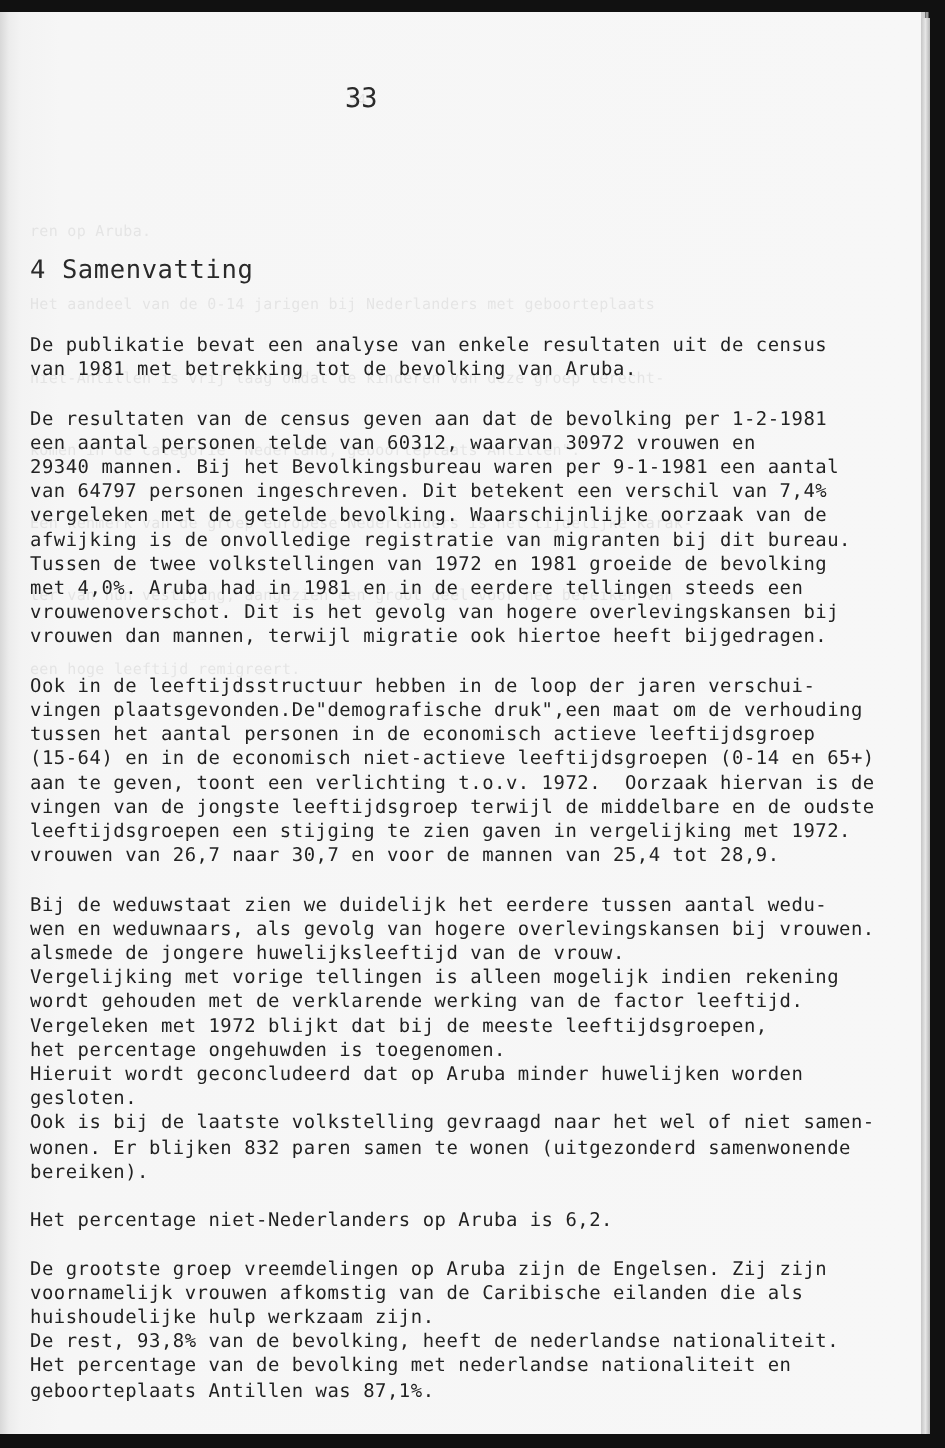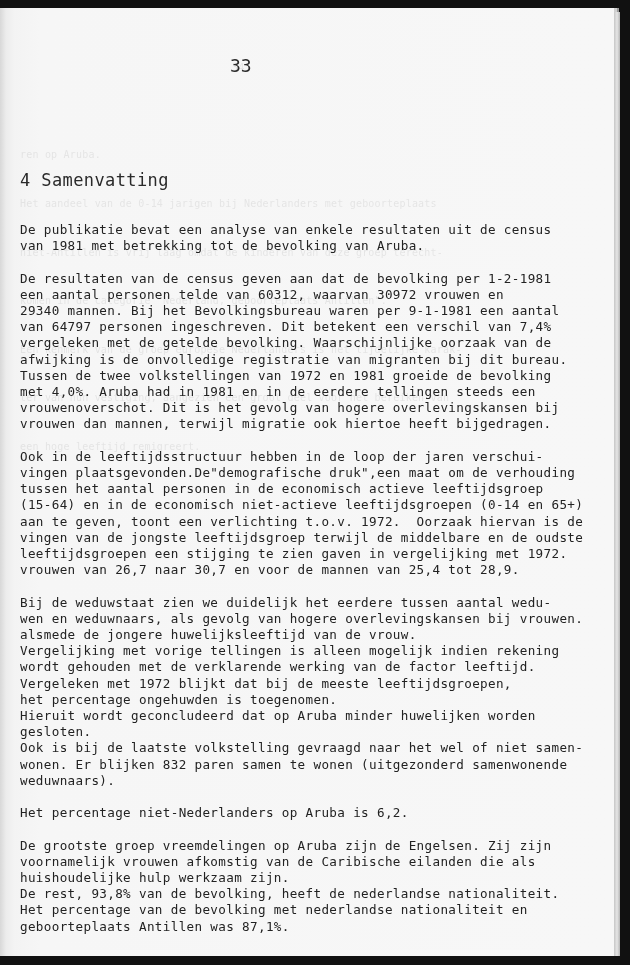--- a/index.html
+++ b/index.html
@@ -95,21 +95,21 @@
       <span class="line">wen en weduwnaars, als gevolg van hogere overlevingskansen bij vrouwen.</span>
       <span class="line">alsmede de jongere huwelijksleeftijd van de vrouw.</span>
       <span class="line">Vergelijking met vorige tellingen is alleen mogelijk indien rekening</span>
       <span class="line">wordt gehouden met de verklarende werking van de factor leeftijd.</span>
       <span class="line">Vergeleken met 1972 blijkt dat bij de meeste leeftijdsgroepen,</span>
       <span class="line">het percentage ongehuwden is toegenomen.</span>
       <span class="line">Hieruit wordt geconcludeerd dat op Aruba minder huwelijken worden</span>
       <span class="line">gesloten.</span>
       <span class="line">Ook is bij de laatste volkstelling gevraagd naar het wel of niet samen-</span>
       <span class="line">wonen. Er blijken 832 paren samen te wonen (uitgezonderd samenwonende</span>
-      <span class="line">weduwnaars).</span>
+      <span class="line">bereiken).</span>
     </div>
     <div class="para">
       <span class="line">Het percentage niet-Nederlanders op Aruba is 6,2.</span>
     </div>
     <div class="para">
       <span class="line">De grootste groep vreemdelingen op Aruba zijn de Engelsen. Zij zijn</span>
       <span class="line">voornamelijk vrouwen afkomstig van de Caribische eilanden die als</span>
       <span class="line">huishoudelijke hulp werkzaam zijn.</span>
       <span class="line">De rest, 93,8% van de bevolking, heeft de nederlandse nationaliteit.</span>
       <span class="line">Het percentage van de bevolking met nederlandse nationaliteit en</span>

